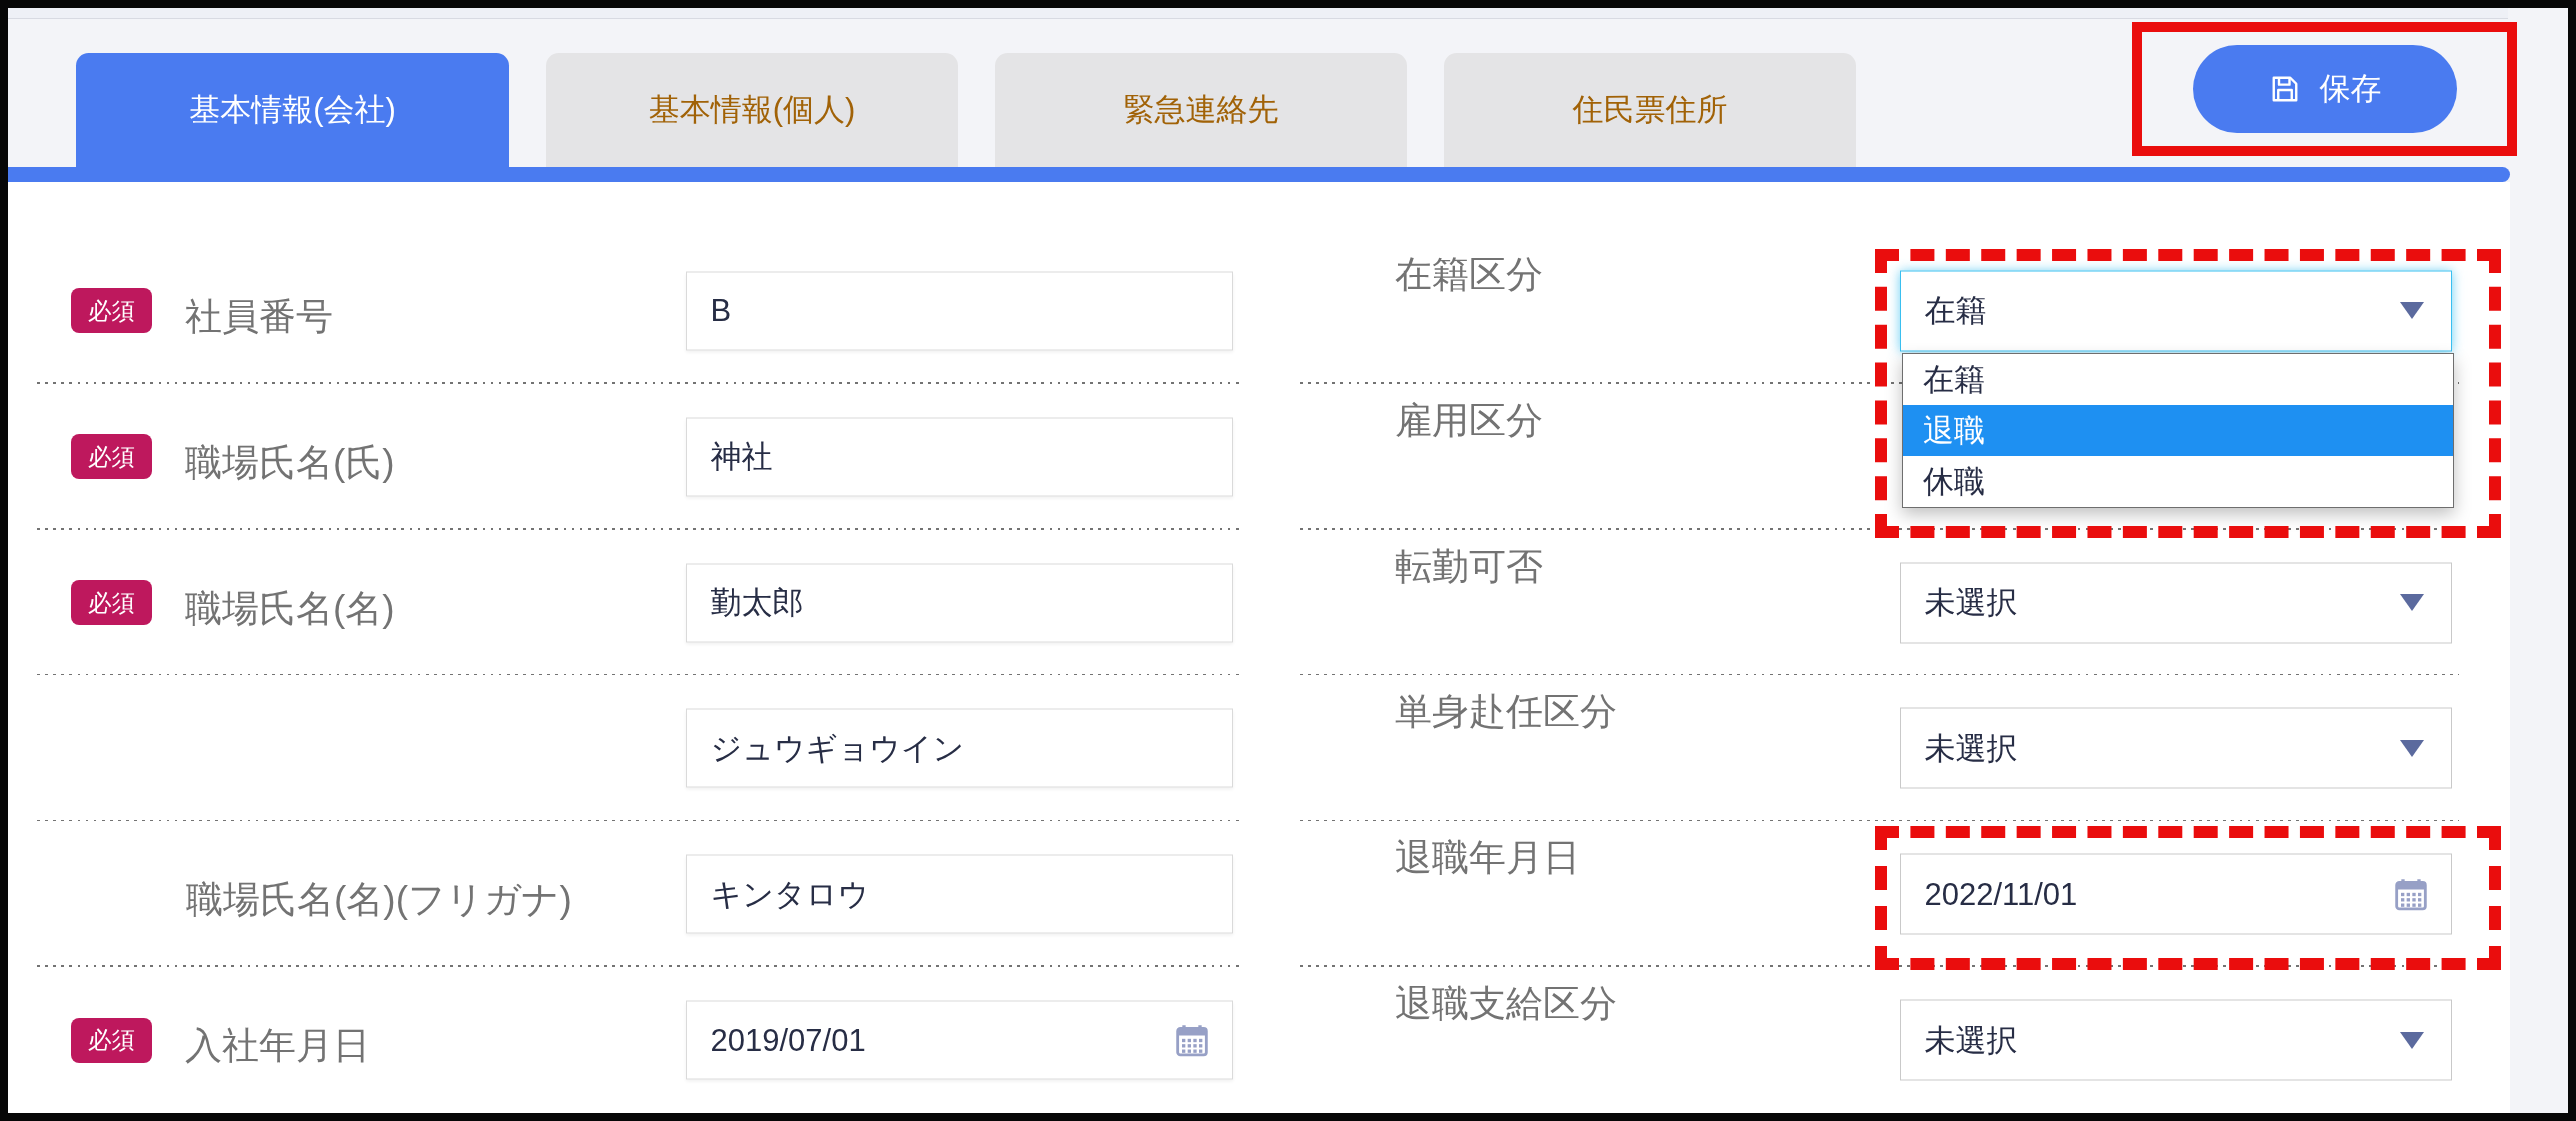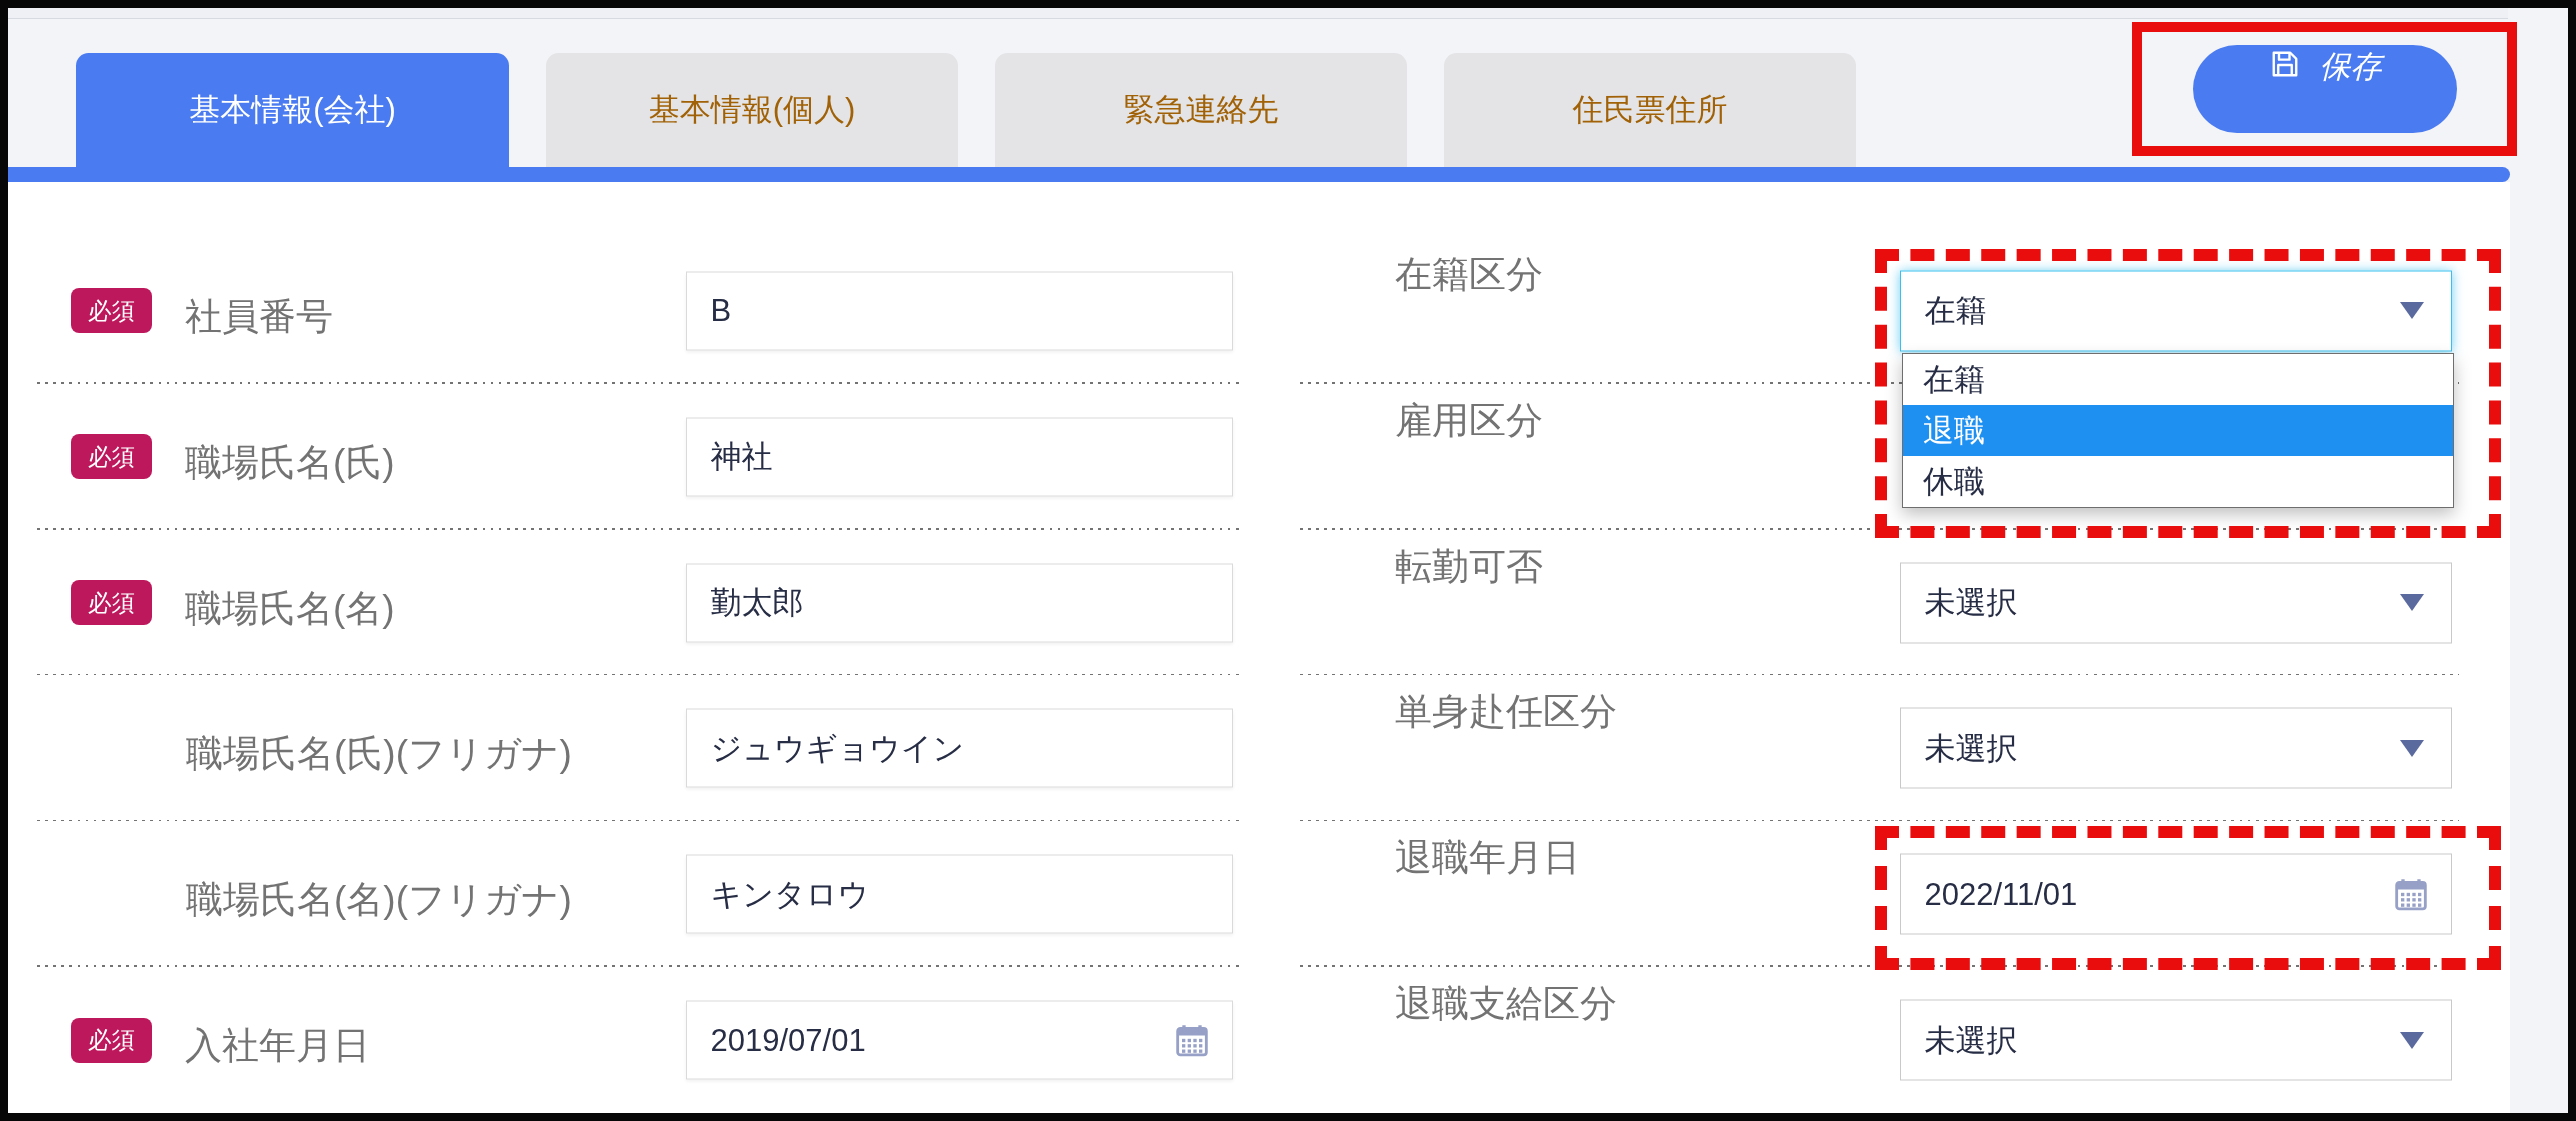--- a/index.html
+++ b/index.html
@@ -16,22 +16,22 @@
   .tab{height:114px;width:412px;display:flex;align-items:center;justify-content:center;
     font-size:31px;color:#a16207;background:#e4e4e6;border-radius:12.6px 12.6px 0 0;cursor:default;}
   .tab.active{background:#4a7bf0;color:#fff;width:433px;}
   .blue-bar{position:absolute;top:159px;left:0;width:2502px;height:15.3px;
     background:#4a7bf0;border-radius:0 8.1px 8.1px 0;}
   
   .save-annot{position:absolute;left:2124px;top:14.4px;width:385px;height:134px;
     border:10.8px solid #ea0d0d;box-sizing:border-box;display:flex;align-items:center;
     justify-content:center;z-index:12;}
   .save-btn{width:264px;height:88px;border-radius:45px;background:#4a7bf0;border:none;
-    color:#fff;font-size:31px;display:flex;justify-content:center;
-    gap:16.2px;font-family:inherit;cursor:pointer;font-style:italic;}
+    color:#fff;font-size:31px;display:flex;align-items:center;justify-content:center;
+    gap:16.2px;font-family:inherit;cursor:pointer;}
   
   .content{position:absolute;top:174px;left:0;width:2502px;bottom:0;background:#fff;}
   .rows{display:flex;flex-direction:column;height:100%;box-sizing:border-box;padding-top:56px;}
   .row{flex:1;position:relative;display:flex;}
   .half-left{width:1256px;display:flex;align-items:center;box-sizing:border-box;padding-left:63px;}
   .half-right{flex:1;display:flex;box-sizing:border-box;padding-left:131px;}
   .badge{min-width:81px;height:45px;background:#be185d;color:#fff;font-size:23.5px;
     border-radius:8.1px;display:flex;align-items:center;justify-content:center;
     margin-right:33px;box-sizing:border-box;padding:0 7.2px;}
   .badge-spacer{width:115px;flex:none;}
@@ -148,21 +148,20 @@
             <span class="arrow-down"></span>
           </div>
         </div>
         <div class="sep sep-l"></div>
         <div class="sep sep-r"></div>
       </div>
 
       <div class="row">
         <div class="half-left">
           <span class="badge-spacer"></span>
-          <span class="field-label">職場氏名(氏)(フリガナ)</span>
           <div class="field field-left">
             <input readonly="" value="ジュウギョウイン" style="">
           </div>
         </div>
         <div class="half-right">
           <span class="field-label">単身赴任区分</span>
           <div class="field field-right select-box">
             <span class="select-value">未選択</span>
             <span class="arrow-down"></span>
           </div>

